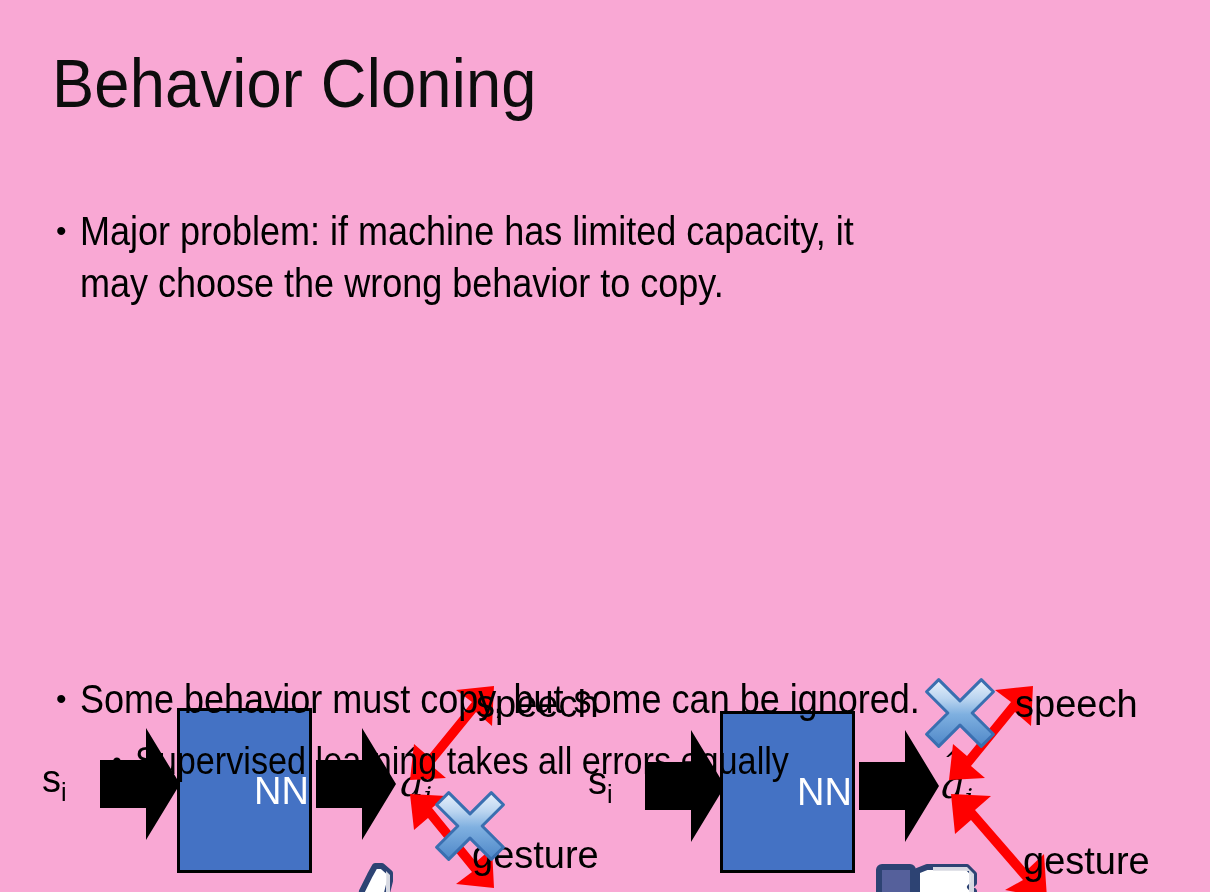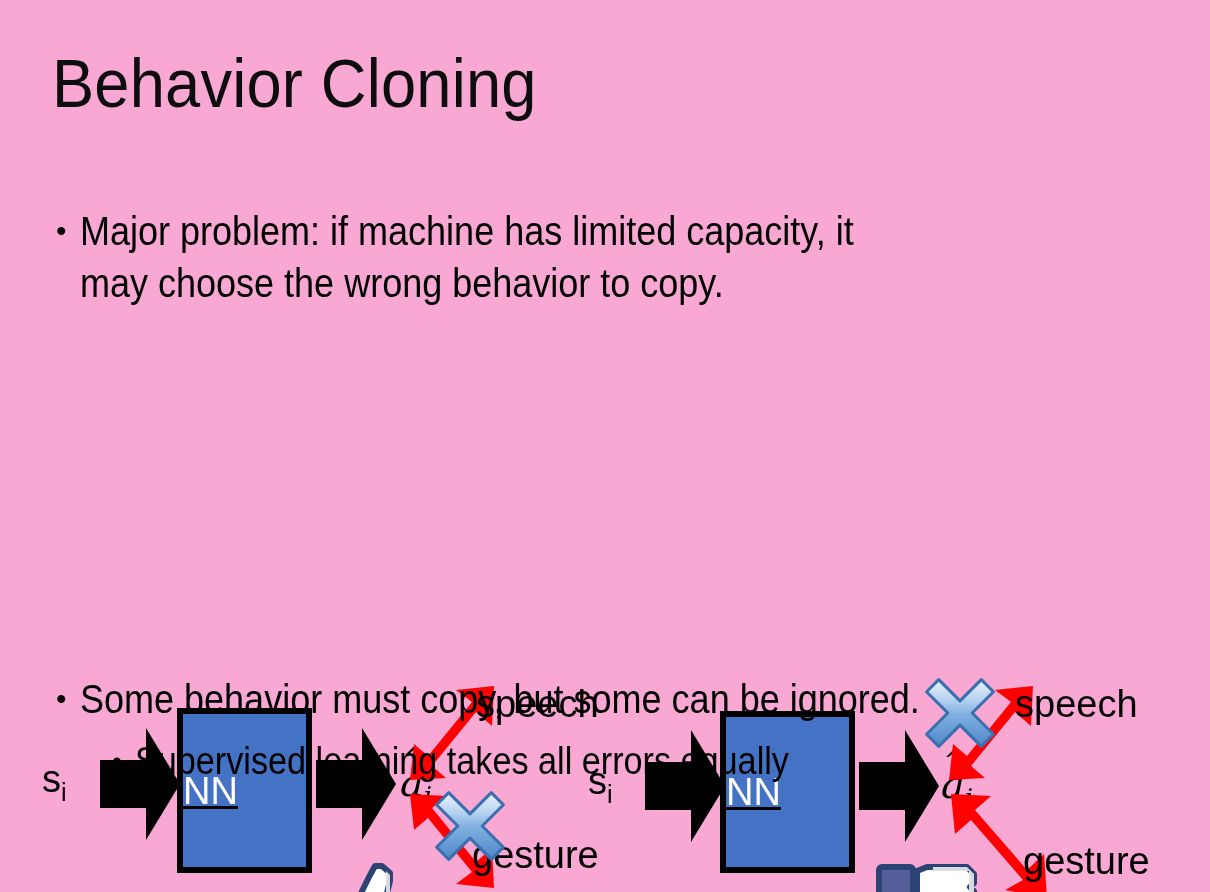--- a/index.html
+++ b/index.html
@@ -70,26 +70,25 @@
   }
   .state-label .sub {
     font-size: 25px;
     vertical-align: sub;
     line-height: 0;
   }
 
   .nn-box {
     position: absolute;
     background: #4472C4;
-    border: 6px solid #000000;
+    border: 3px solid #000000;
     box-sizing: border-box;
     display: flex;
     align-items: center;
-    justify-content: flex-start;
-    text-decoration: underline;
+    justify-content: flex-end;
   }
   .nn-box .nn-text {
     color: #ffffff;
     font-size: 38px;
     line-height: 38px;
   }
   .actor-label {
     position: absolute;
     font-size: 34px;
     line-height: 34px;

